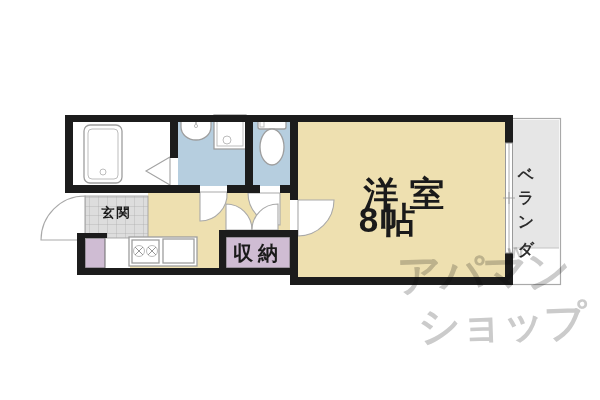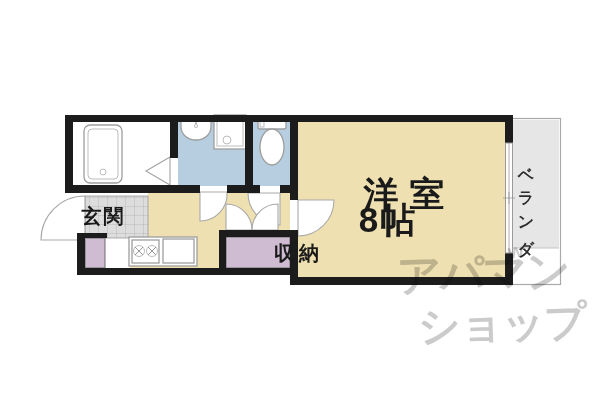--- a/index.html
+++ b/index.html
@@ -15,22 +15,22 @@
   .f-lav{fill:var(--storage-lavender);stroke:#6b6b6b;stroke-width:1;}
   .f-tile{fill:var(--tile-gray);stroke:#9a9a9a;stroke-width:0.8;}
   .f-ver{fill:var(--veranda-gray);}
   .fix{fill:#fff;stroke:var(--fixture-stroke);stroke-width:1.3;}
   .fix-thin{fill:none;stroke:#bdbdbd;stroke-width:1;}
   .door{fill:#fff;stroke:#a9a9a9;stroke-width:1.1;}
   .lbl{
     position:absolute;color:var(--label-ink);font-weight:600;line-height:1;
     text-align:center;white-space:nowrap;
   }
-  .lbl-entrance{left:72px;top:206px;width:63px;font-size:20px;letter-spacing:2px;}
-  .lbl-storage{left:226px;top:243px;width:64px;font-size:20px;letter-spacing:5px;margin-left:41px;}
+  .lbl-entrance{left:85px;top:206px;width:63px;font-size:13px;letter-spacing:2px;}
+  .lbl-storage{left:226px;top:243px;width:64px;font-size:20px;letter-spacing:5px;}
   .lbl-room1{left:300px;top:176px;width:208px;font-size:35px;letter-spacing:11px;text-indent:11px;}
   .lbl-room2{left:300px;top:202px;width:176px;font-size:35px;letter-spacing:2px;}
   .lbl-veranda{
     left:518px;top:150px;height:108px;font-size:16px;letter-spacing:6px;
     writing-mode:vertical-rl;text-orientation:upright;font-weight:600;color:#2b2b2b;
   }
   .watermark{
     position:absolute;left:0;top:0;width:600px;height:400px;pointer-events:none;
     color:var(--watermark-gray);mix-blend-mode:multiply;font-weight:bold;
   }

